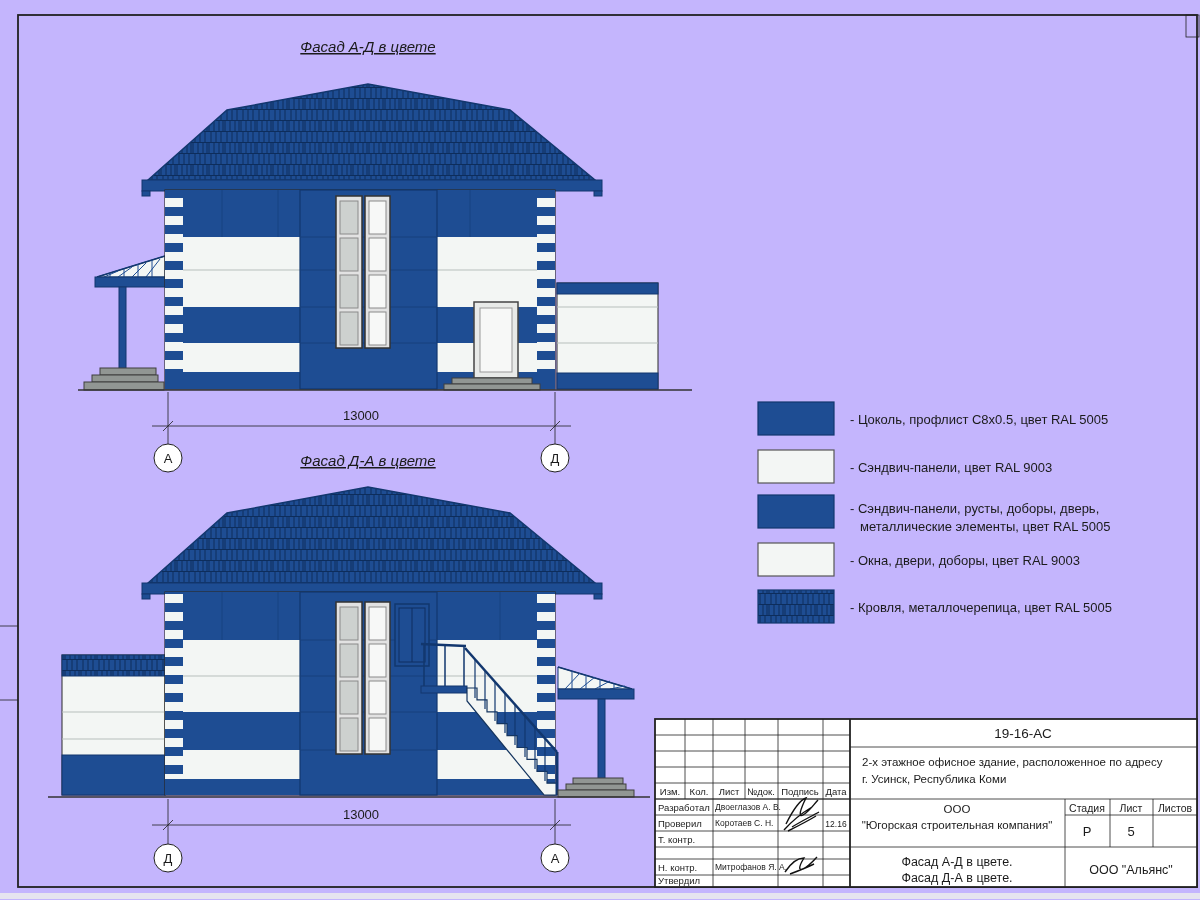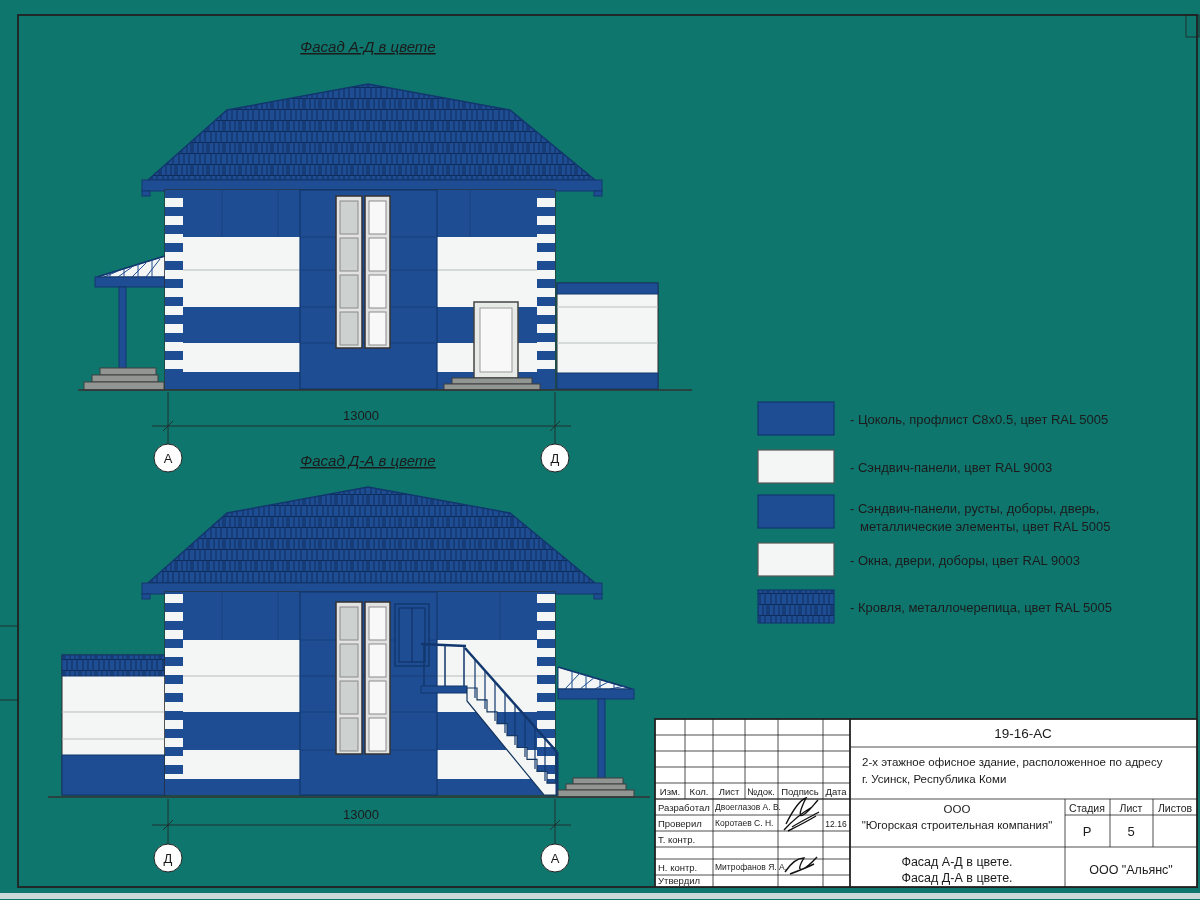--- a/index.html
+++ b/index.html
@@ -1,16 +1,16 @@
 <!DOCTYPE html>
 <html><head>
 <meta charset="utf-8">
 <style>
   html,body{margin:0;padding:0;background:#ffffff;}
-  .sheet{position:relative;width:1200px;height:900px;background:#0f766e;overflow:hidden;
+  .sheet{position:relative;width:1200px;height:900px;background:#c4b5fd;overflow:hidden;
          font-family:"Liberation Sans", sans-serif;}
   svg{display:block;}
   svg text{font-family:"Liberation Sans", sans-serif;fill:#1b1b1b;}
   .t-title{font-size:15px;font-style:italic;text-decoration:underline;}
   .t-leg{font-size:13px;}
   .t-dim{font-size:13px;}
   .t-axis{font-size:13px;}
   .tb-s{font-size:9.5px;}
   .tb-xs{font-size:8.5px;}
   .tb-h{font-size:10.5px;}

